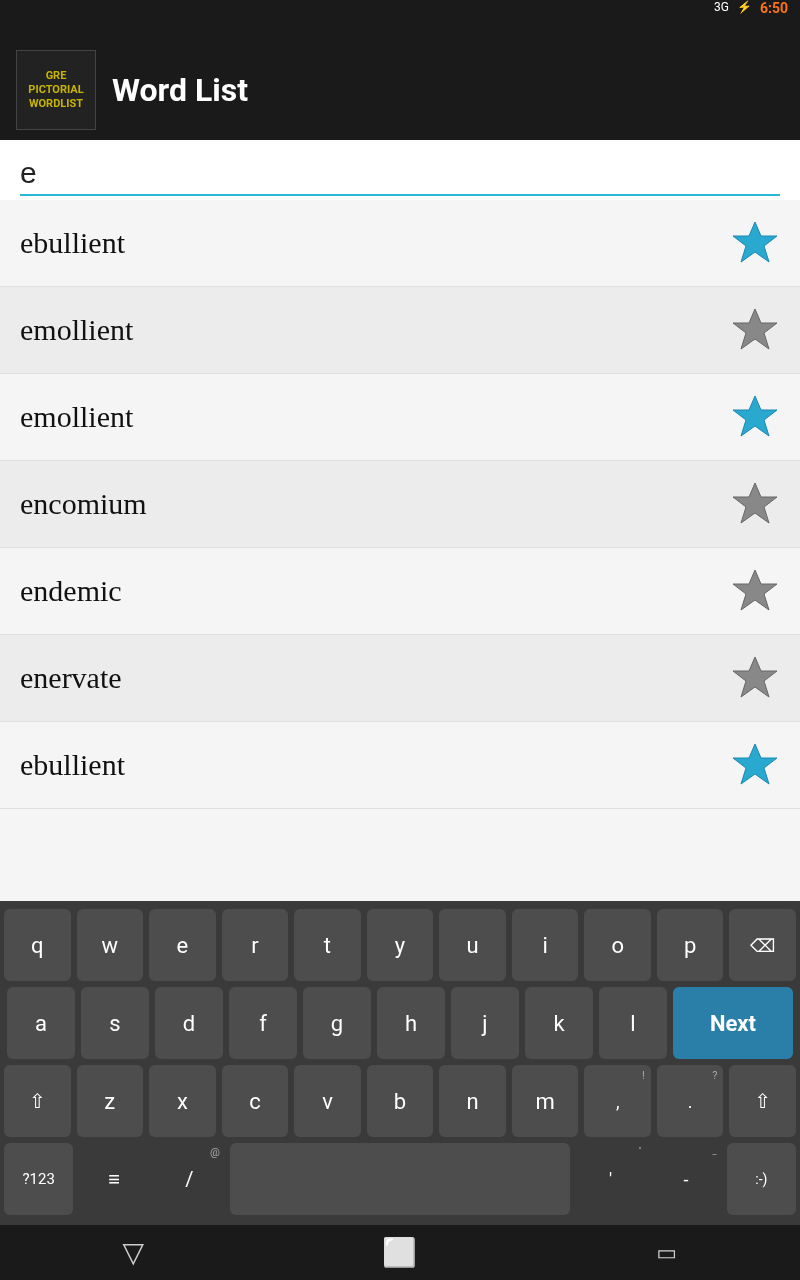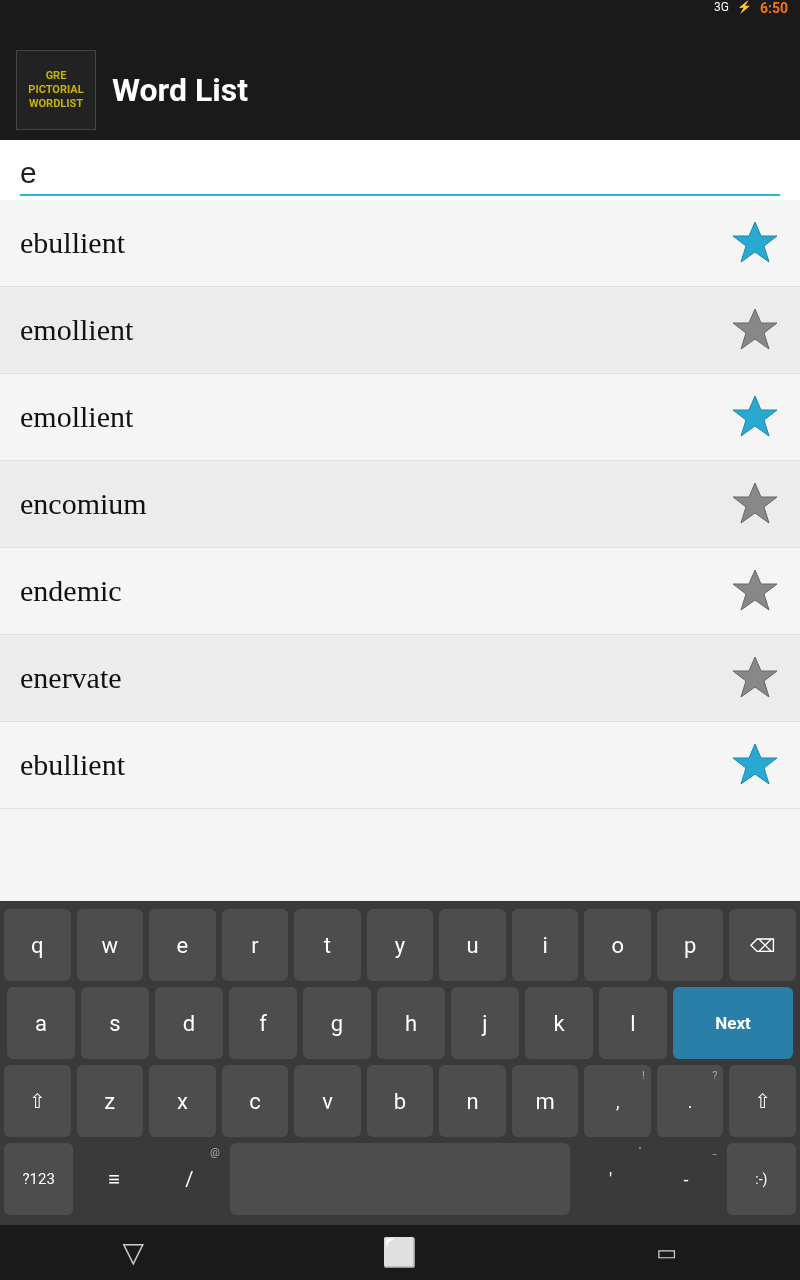--- a/index.html
+++ b/index.html
@@ -144,21 +144,21 @@
       cursor: pointer;
       user-select: none;
       height: 72px;
       flex: 1;
       max-width: 68px;
       position: relative;
     }
     .kb-key.next-key {
       background: #2a7fa8;
       max-width: 120px;
-      font-size: 17px;
+      font-size: 22px;
       font-weight: bold;
     }
     .kb-key.action-key {
       max-width: 80px;
       font-size: 16px;
       background: #3a3a3a;
     }
     .kb-key.shift-key {
       max-width: 80px;
     }

